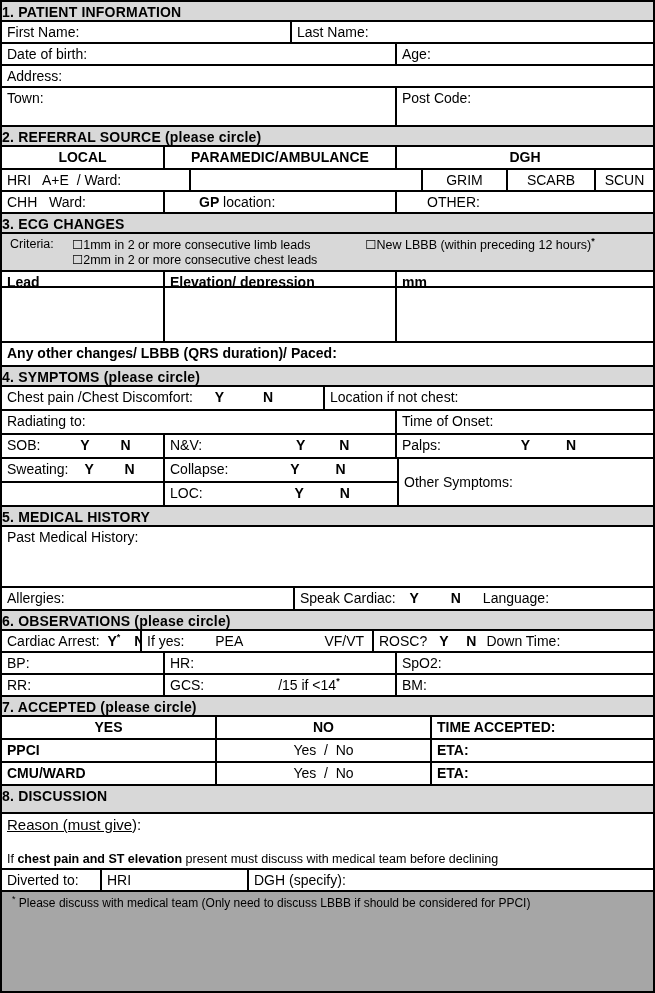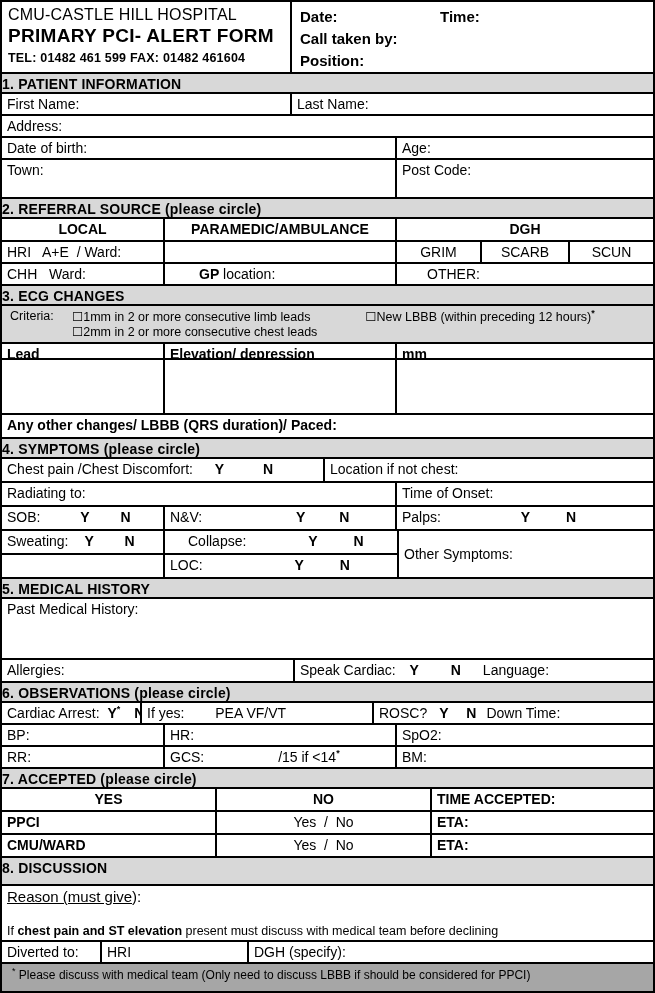--- a/index.html
+++ b/index.html
@@ -27,69 +27,54 @@
   .hosp { font-size:16px; letter-spacing:.2px; }
   .ptitle { font-size:19px; font-weight:bold; letter-spacing:.3px; margin-top:1px; }
   .telfax { font-size:12.5px; font-weight:bold; margin-top:4px; letter-spacing:.2px; }
   .hline { line-height:22px; }
   .crit { background:#d8d8d8; font-size:12.5px; padding:3px 0 3px 8px; }
   .crit .col { display:flex; flex-direction:column; }
   .foot { background:#a6a6a6; font-size:12px; padding:4px 0 0 10px; flex:1; border-bottom:none; }
   .und { text-decoration:underline; }
   .s4-left { width:395px; display:flex; flex-direction:column; box-sizing:border-box; }
   .subrow { display:flex; flex:1; box-sizing:border-box; }
-  .subrow.sb { border-bottom:2px solid #000;gap:18px; }
+  .subrow.sb { border-bottom:2px solid #000; }
   .osym { display:flex; align-items:center; }
 </style>
 </head>
 <body>
 
 <div class="page">
 
-  <div class="r" style="height:72px">
-    <div class="hdr-left">
-      <div class="hosp">CMU-CASTLE HILL HOSPITAL</div>
-      <div class="ptitle">PRIMARY PCI- ALERT FORM</div>
-      <div class="telfax">TEL: 01482 461 599 FAX: 01482 461604</div>
-    </div>
-    <div class="hdr-right">
-      <div class="hline" style="display:flex">
-        <span style="width:140px">Date:</span>
-        <span>Time:</span>
-      </div>
-      <div class="hline">Call taken by:</div>
-      <div class="hline">Position:</div>
-    </div>
-  </div>
 
   <div class="r bar" style="height:20px">1. PATIENT INFORMATION</div>
   <div class="r" style="height:22px">
     <div class="c" style="width:290px">First Name:</div>
     <div class="c cl" style="flex:1">Last Name:</div>
   </div>
   <div class="r" style="height:22px">
-    <div class="c cl" style="flex:1">Address:</div>
-  </div>
-  <div class="r" style="height:22px">
     <div class="c" style="width:395px">Date of birth:</div>
     <div class="c cl" style="flex:1">Age:</div>
+  </div>
+  <div class="r" style="height:22px">
+    <div class="c cl" style="flex:1">Address:</div>
   </div>
   <div class="r" style="height:39px">
     <div class="c" style="width:395px">Town:</div>
     <div class="c cl" style="flex:1">Post Code:</div>
   </div>
 
   <div class="r bar" style="height:20px">2. REFERRAL SOURCE (please circle)</div>
   <div class="r" style="height:23px">
     <div class="c ctr bold" style="width:163px">LOCAL</div>
     <div class="c ctr bold" style="width:232px">PARAMEDIC/AMBULANCE</div>
     <div class="c cl ctr bold" style="flex:1">DGH</div>
   </div>
   <div class="r" style="height:22px">
-    <div class="c pre" style="width:163px">HRI   A+E  / Ward:</div>
+    <div class="c pre" style="width:189px">HRI   A+E  / Ward:</div>
     <div class="c" style="width:232px"></div>
     <div class="c ctr" style="width:85px">GRIM</div>
     <div class="c ctr" style="width:88px">SCARB</div>
     <div class="c cl ctr" style="flex:1">SCUN</div>
   </div>
   <div class="r" style="height:22px">
     <div class="c pre" style="width:163px">CHH   Ward:</div>
     <div class="c" style="width:232px;padding-left:34px"><span class="bold">GP</span><span> location:</span></div>
     <div class="c cl" style="flex:1;padding-left:30px">OTHER:</div>
   </div>
@@ -190,21 +175,21 @@
   <div class="r bar" style="height:20px">6. OBSERVATIONS (please circle)</div>
   <div class="r" style="height:22px">
     <div class="c" style="width:140px">
       <span>Cardiac Arrest:</span>
       <span class="yn" style="margin-left:4px">Y</span><sup class="ast">*</sup>
       <span class="yn" style="margin-left:10px">N</span>
     </div>
     <div class="c" style="width:232px">
       <span>If yes:</span>
       <span style="margin-left:27px">PEA</span>
-      <span style="">VF/VT</span>
+      <span style="margin-left:78px">VF/VT</span>
     </div>
     <div class="c cl" style="flex:1">
       <span>ROSC?</span>
       <span class="yn" style="margin-left:8px">Y</span>
       <span class="yn" style="margin-left:14px">N</span>
       <span style="margin-left:6px">Down Time:</span>
     </div>
   </div>
   <div class="r" style="height:22px">
     <div class="c" style="width:163px">BP:</div>

